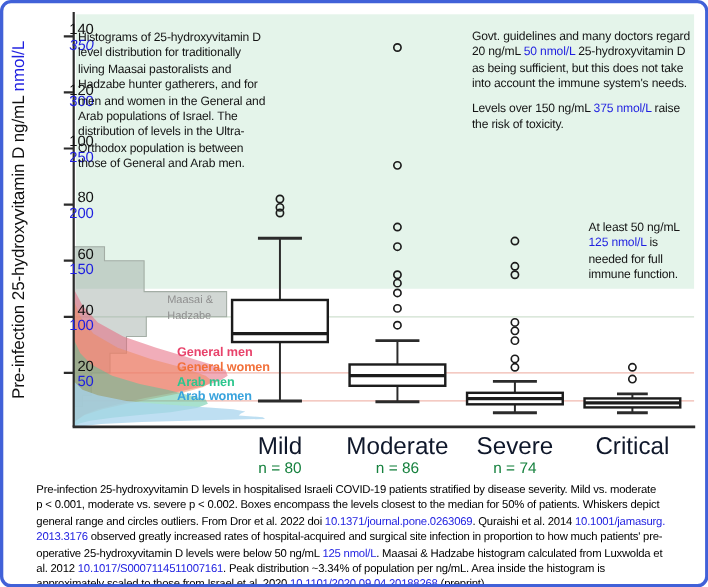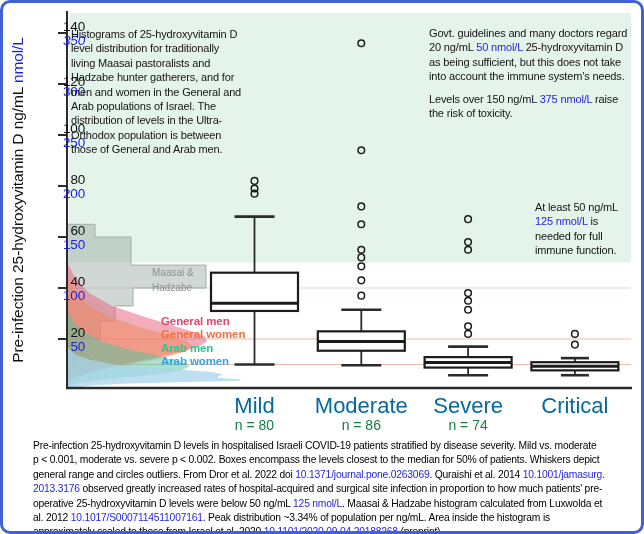--- a/index.html
+++ b/index.html
@@ -17,21 +17,21 @@
   }
   .ytitle .blue{color:#1f1fe0;}
   .tick-num{width:82px;text-align:right;font-size:13.5px;line-height:13px;letter-spacing:-0.2px;}
   .tick-num.blue{color:#1f1fe0;}
   .note{font-size:11px;line-height:14.4px;letter-spacing:-0.15px;color:#141414;}
   .note .blue{color:#1f1fe0;}
   .note p{margin:0 0 8px 0;}
   .maasai{font-size:10px;line-height:14.5px;color:#8f8f8f;}
   .legend div{font-size:11.5px;line-height:13.4px;font-weight:bold;letter-spacing:-0.1px;}
   .xlab{width:140px;text-align:center;}
-  .xlab .big{font-size:22px;line-height:23px;color:#0369a1;}
+  .xlab .big{font-size:22px;line-height:23px;color:#0f172a;}
   .xlab .small{font-size:14px;line-height:17px;color:#15803d;}
   .caption{font-size:10.3px;line-height:14.4px;letter-spacing:-0.2px;color:#000;}
   .caption .blue{color:#1f1fe0;}
 </style>
 </head>
 <body>
 
 <div class="figure">
 
   <svg id="plot" width="644" height="534">

